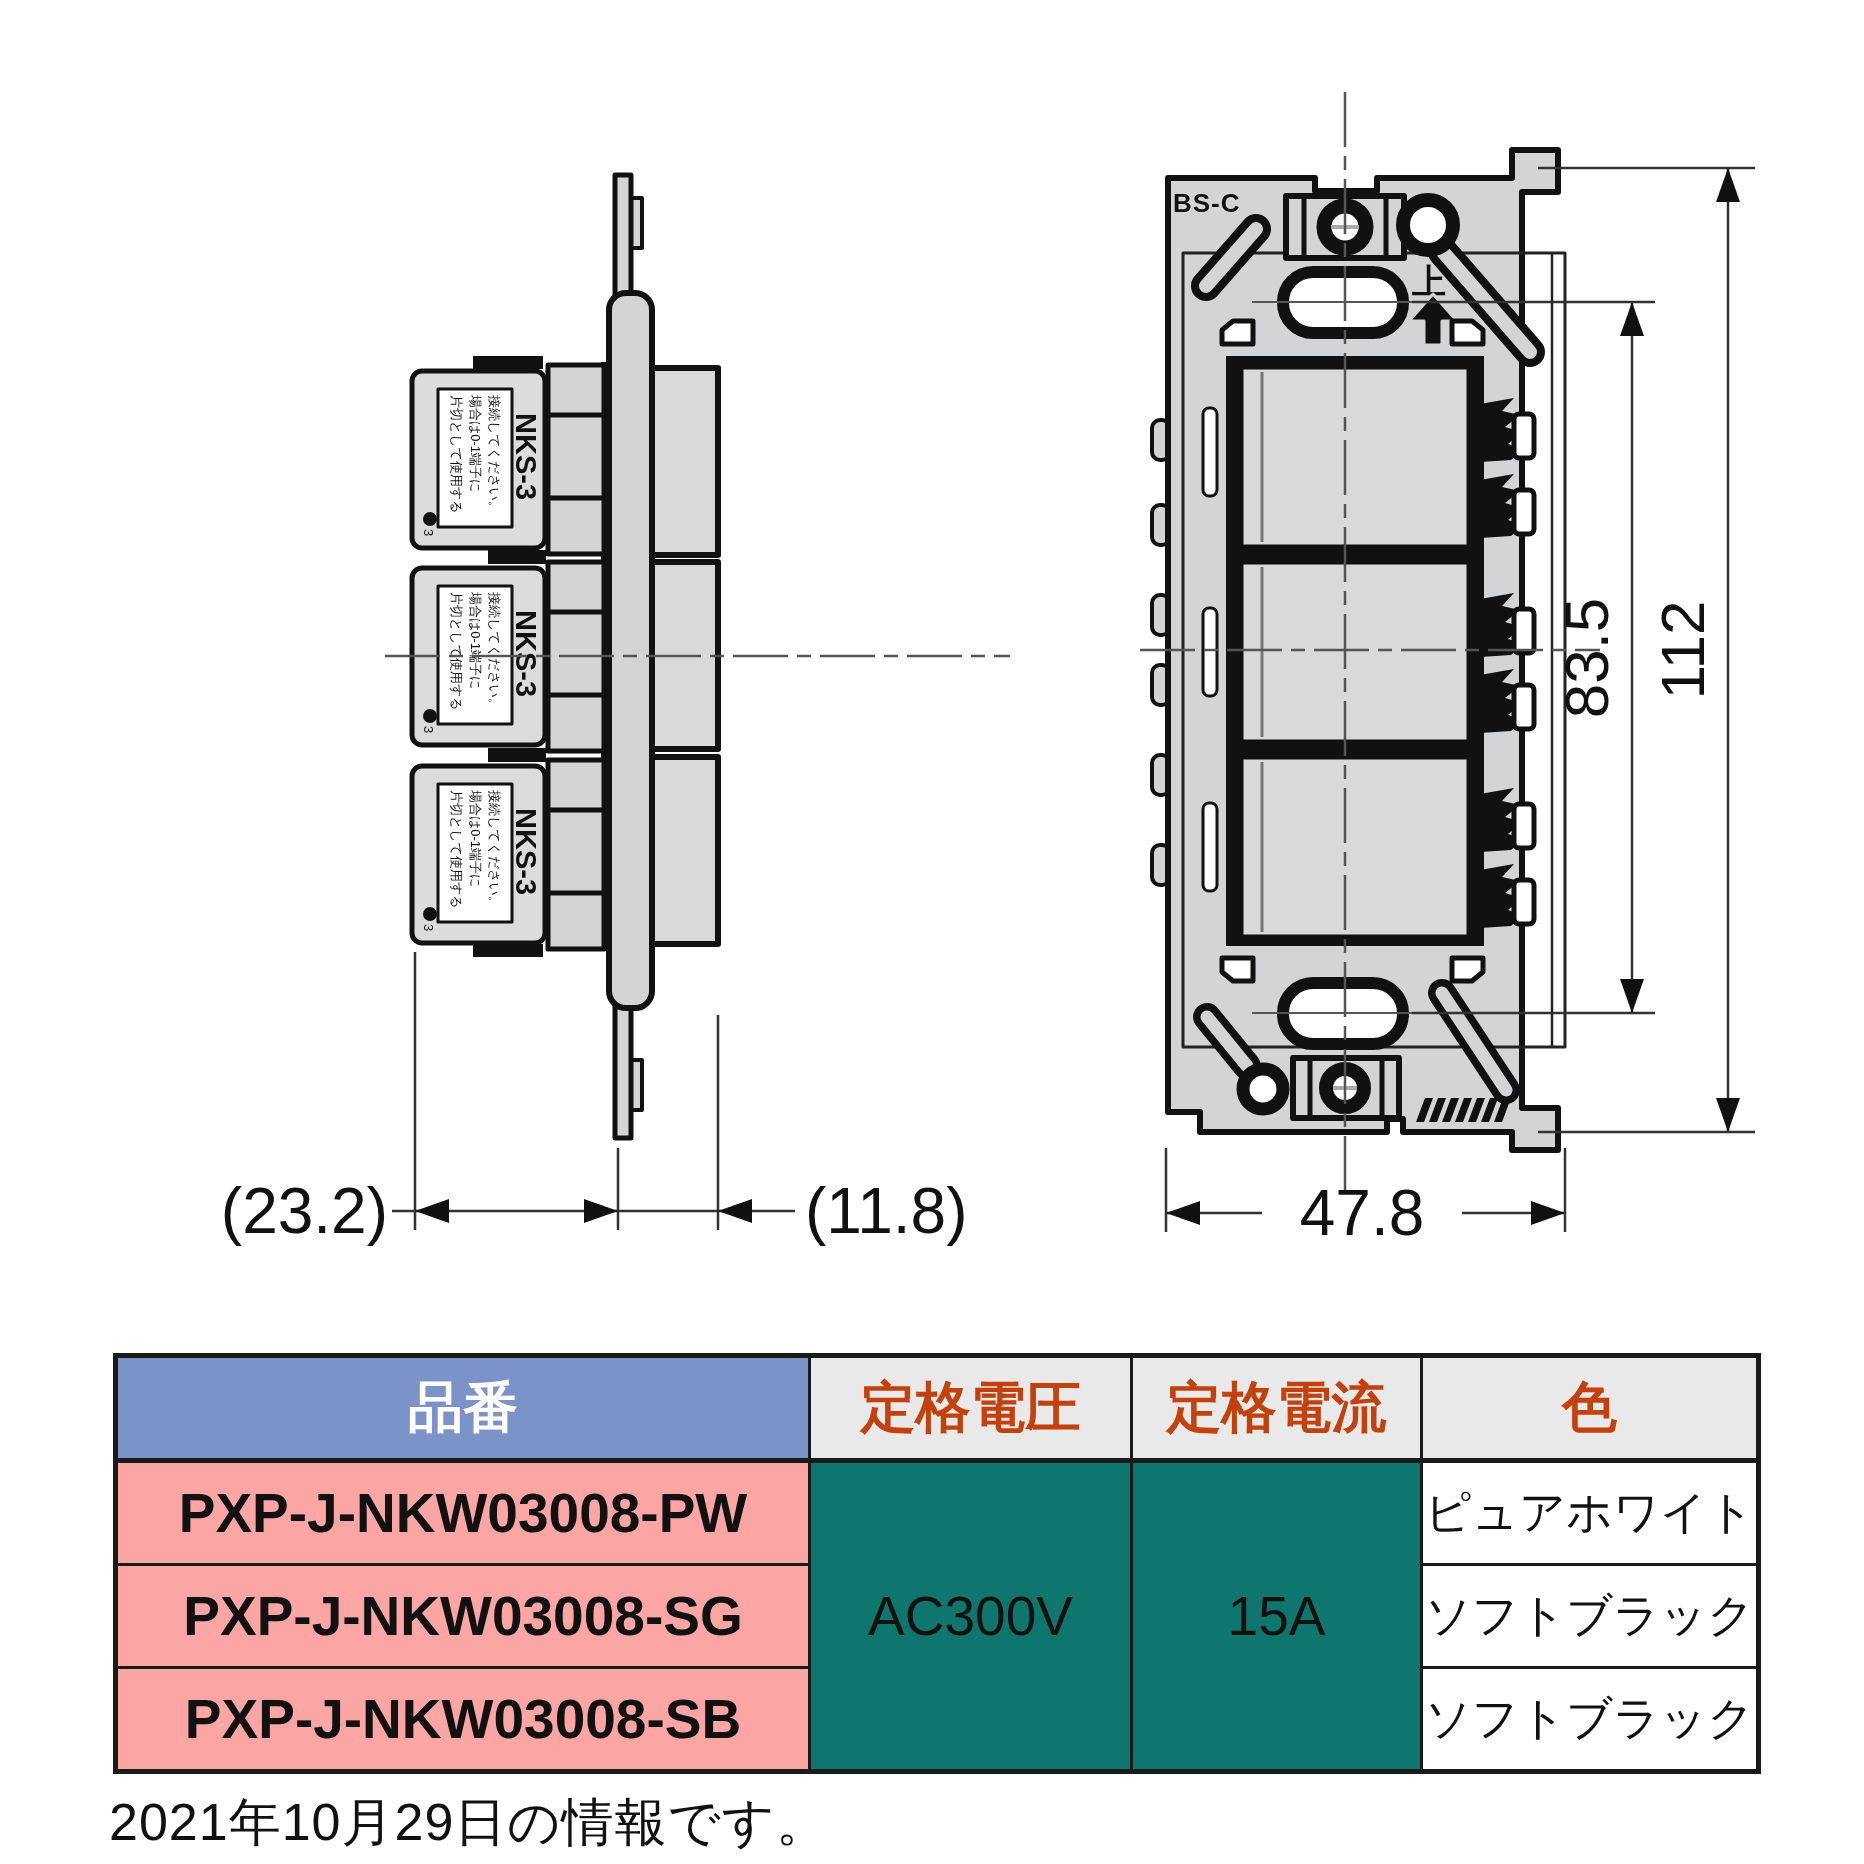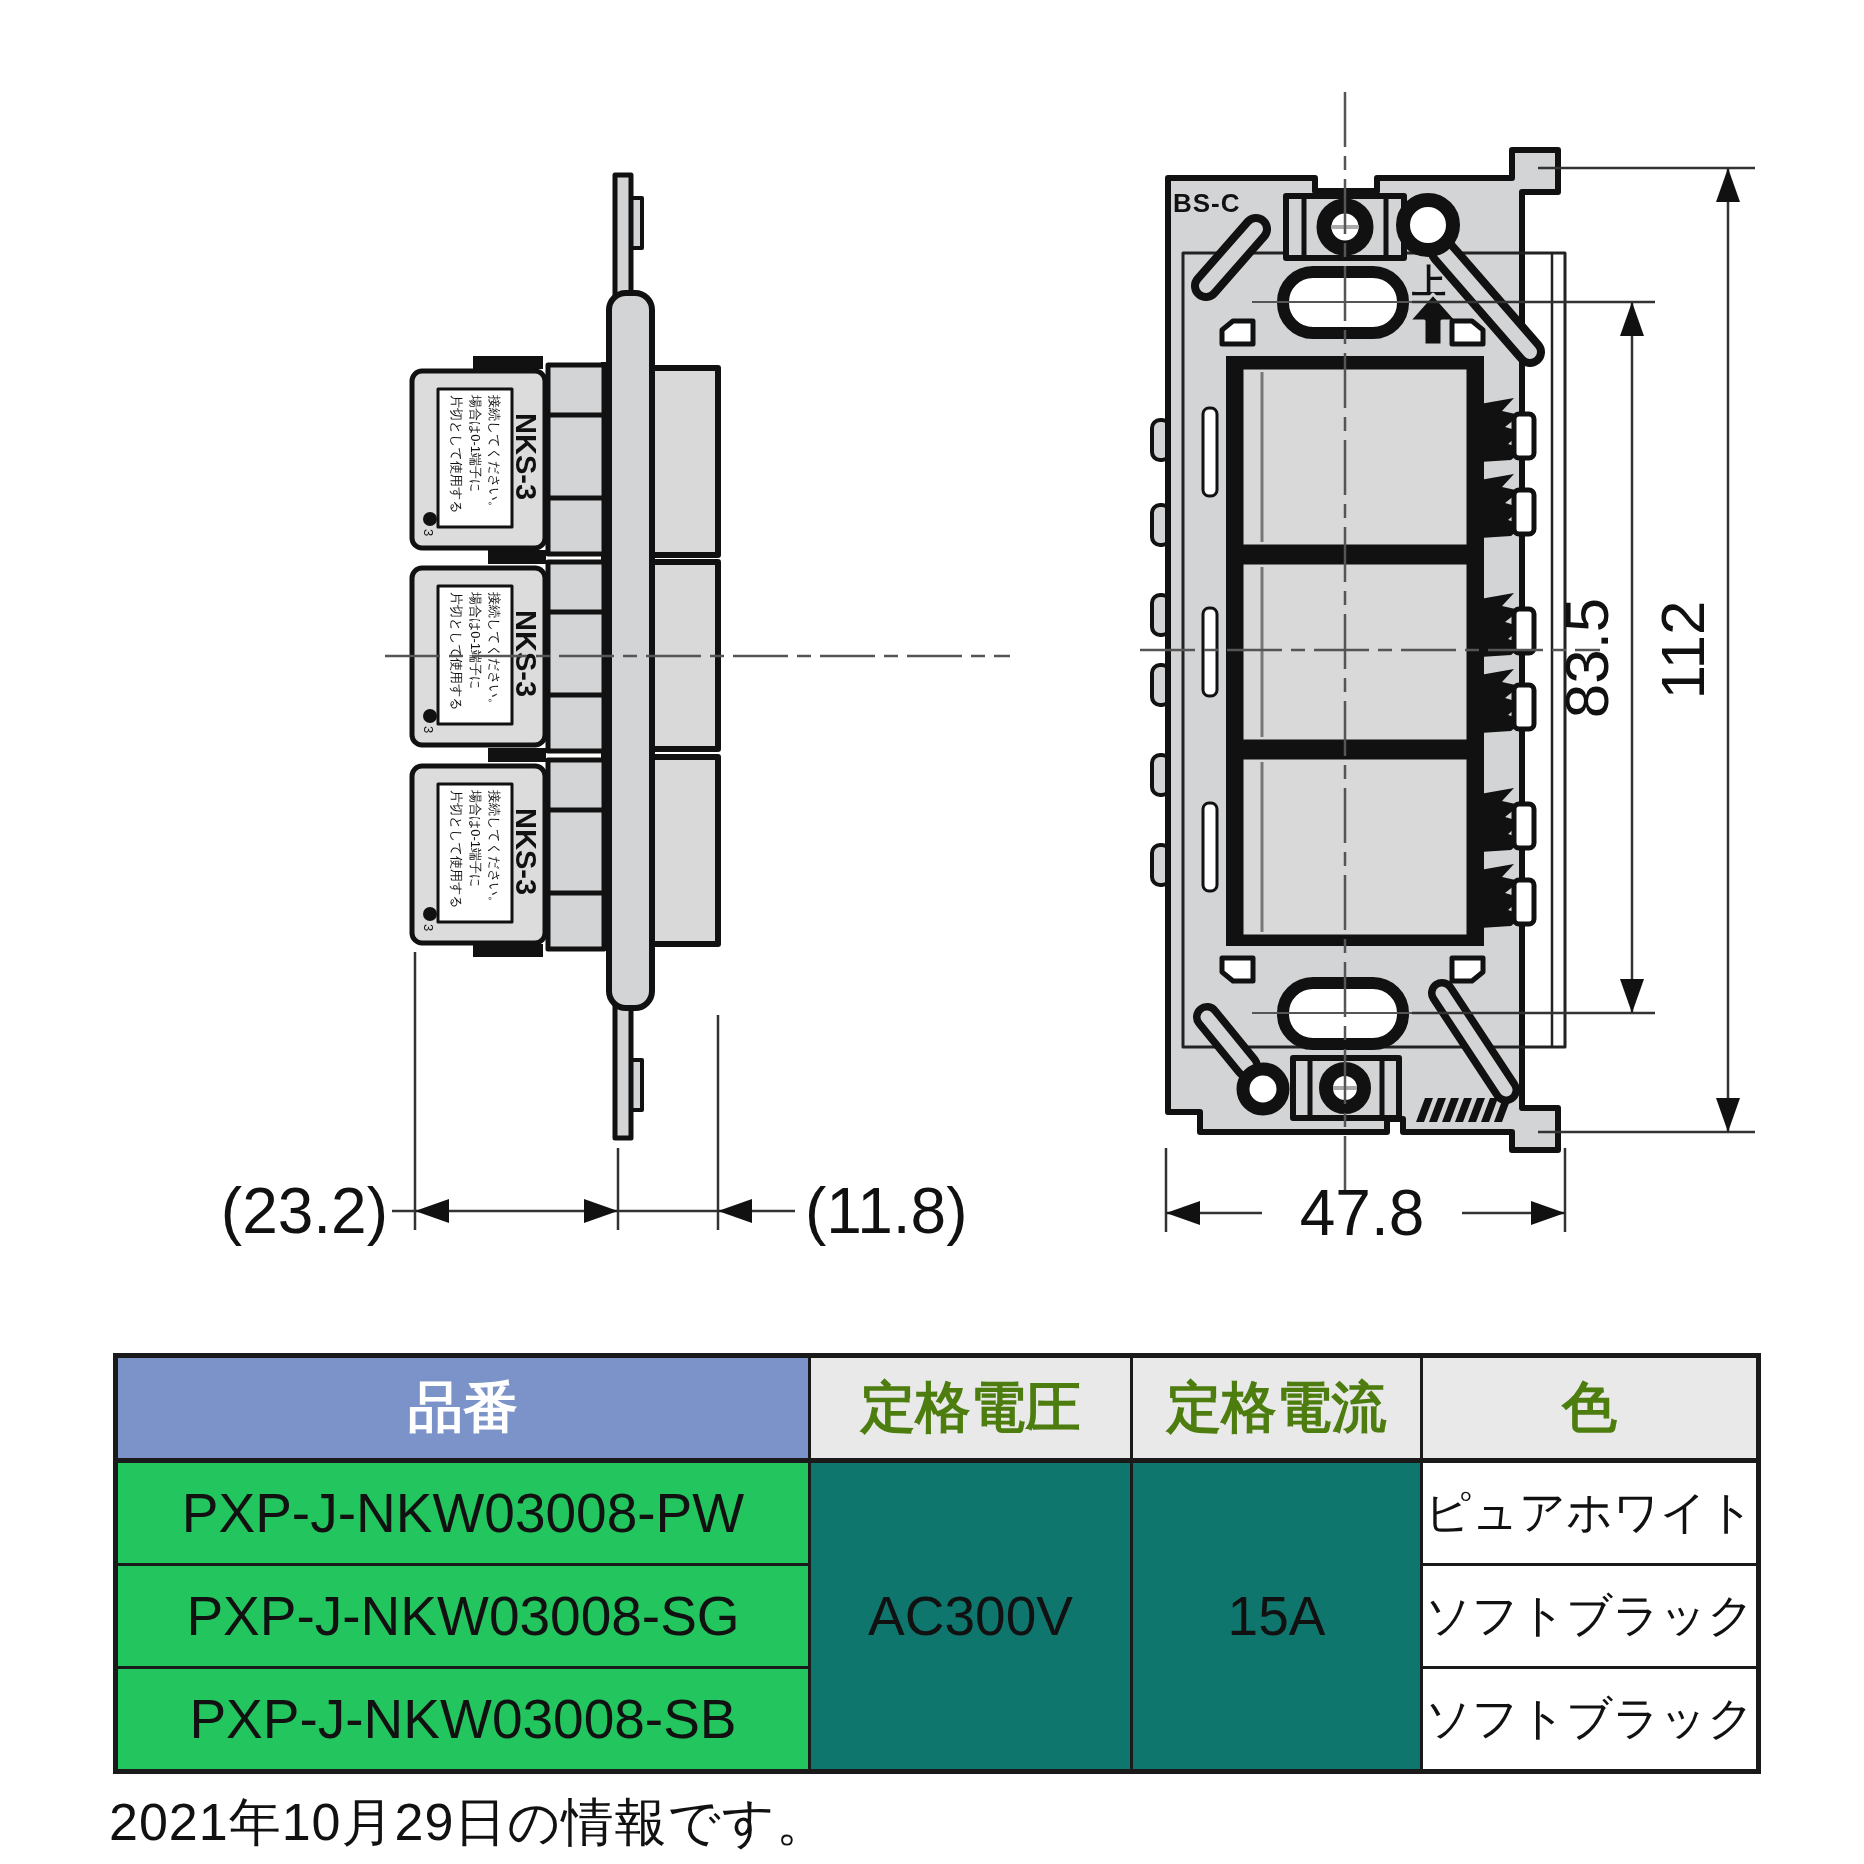--- a/index.html
+++ b/index.html
@@ -24,22 +24,22 @@
   .spec-table col.c2{width:322px;}
   .spec-table col.c3{width:290px;}
   .spec-table col.c4{width:337px;}
   .spec-table th,.spec-table td{
     border:3px solid #1a1a1a;height:100px;text-align:center;
     vertical-align:middle;padding:0;overflow:hidden;white-space:nowrap;
   }
   .spec-table{border:5px solid #1a1a1a;}
   .spec-table thead th{border-bottom:5px solid #1a1a1a;font-weight:bold;}
   .th-part{background:#7b93c8;color:#fff;}
-  .th-gray{background:#e9e9e9;color:#4d7c0f;}
-  .td-part{background:#22c55e;}
+  .th-gray{background:#e9e9e9;color:#c2410c;}
+  .td-part{background:#fca5a5;font-weight:bold;}
   .td-color{background:#fff;font-size:46px;}
   .td-merged{background:#0f766e;}
   .footer-note{
     position:absolute;left:109px;top:1788px;font-size:52px;color:#111;
     letter-spacing:1px;white-space:nowrap;
   }
 </style>
 </head>
 <body>
 

